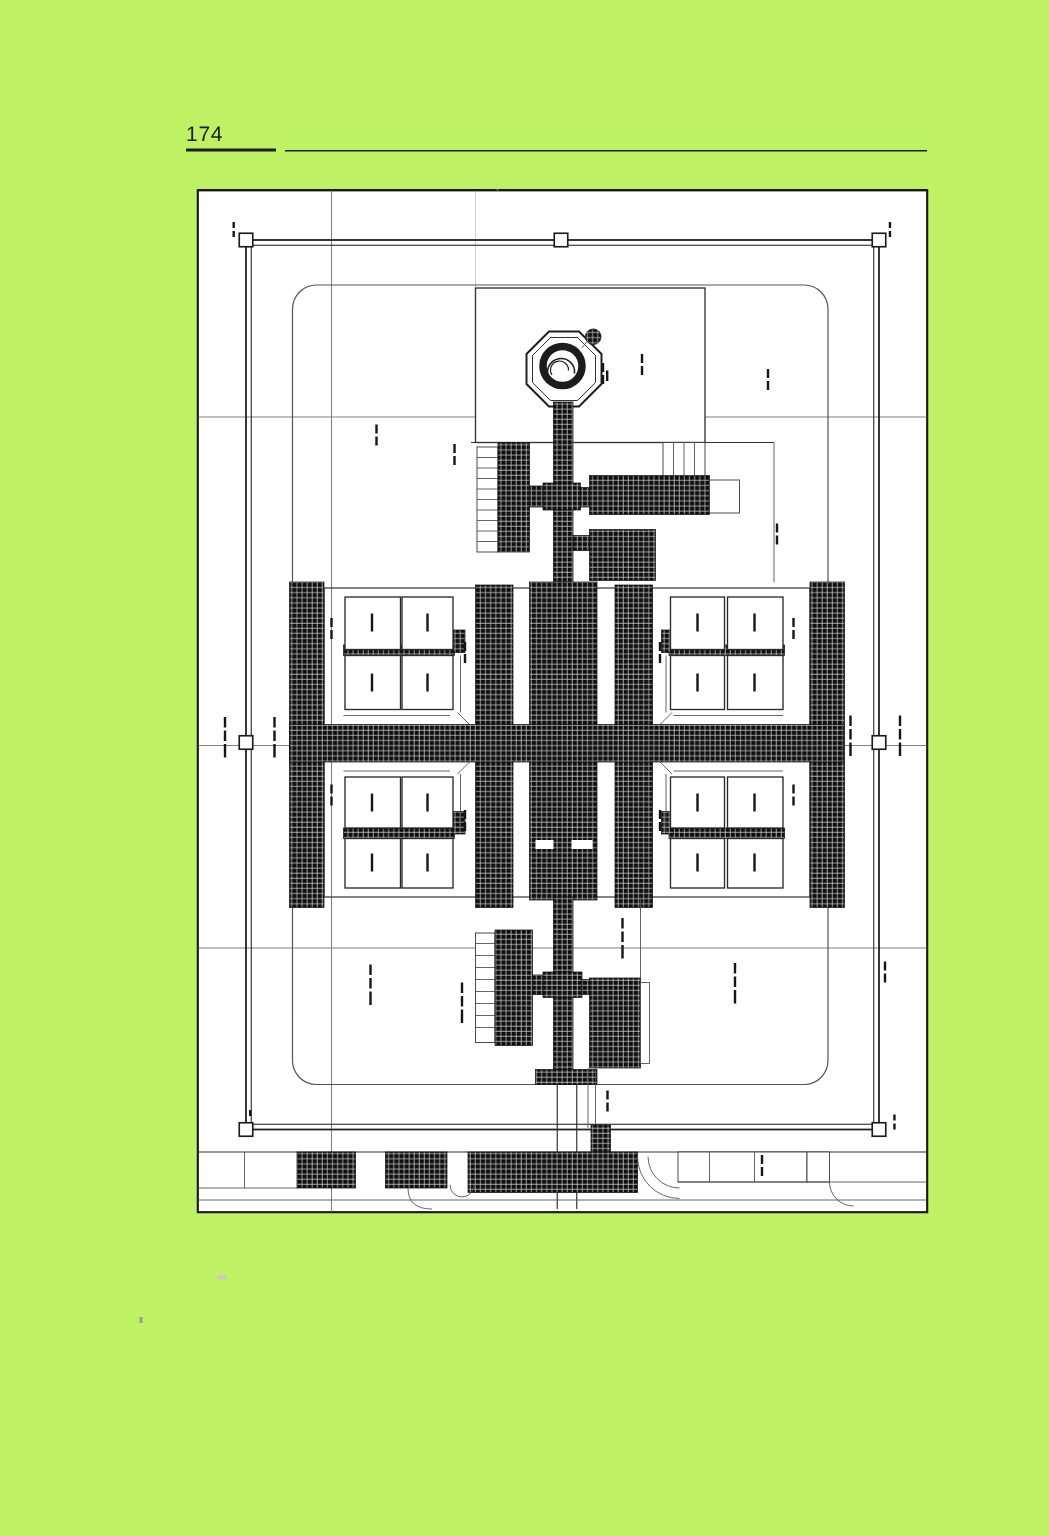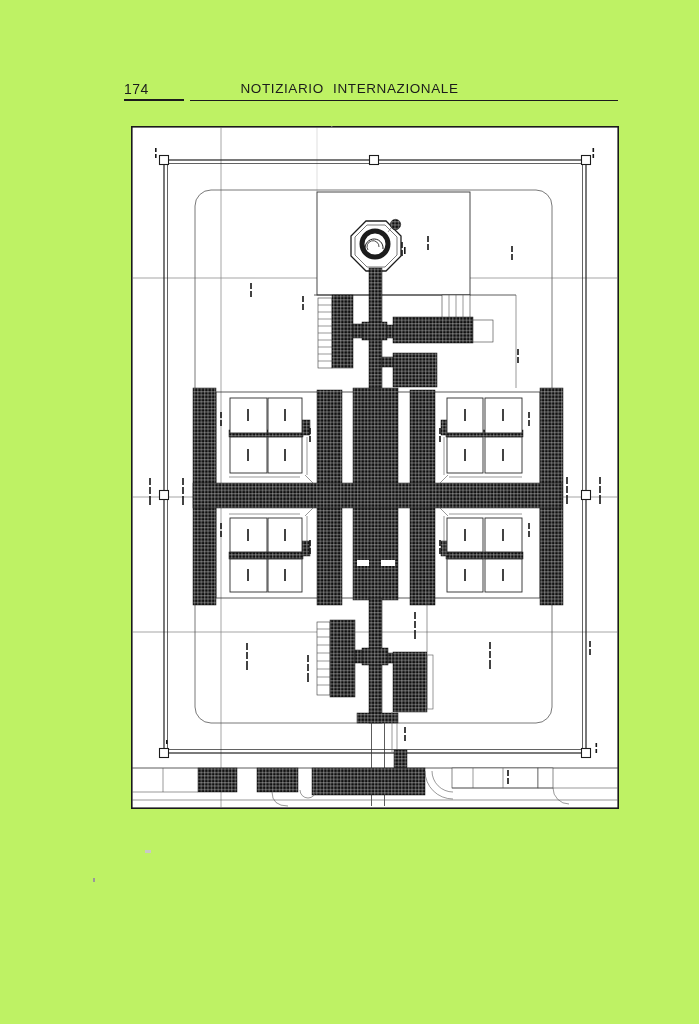--- a/index.html
+++ b/index.html
@@ -23,21 +23,20 @@
   .ln-thin{stroke:#555;fill:none;stroke-width:.6;}
   .grid{stroke:#6a6a6a;fill:none;stroke-width:.7;opacity:.85;}
   .mk{fill:#161616;}
 </style>
 </head>
 <body>
 
 <div class="page">
 
   <span class="abs page-num">174</span>
-  <span class="abs header-title">NOTIZIARIO INTERNAZIONALE</span>
   <div class="abs rule rule1"></div>
   <div class="abs rule rule2"></div>
 
   <figure class="abs fig-frame" style="margin:0">
     <svg width="488" height="683" viewBox="131 126 488 683" role="img" aria-label="Architectural roof plan of a model penitentiary: walled rectangular compound with corner watch posts, central octagonal tower, cruciform hatched corridors and four quadrants of cell blocks, entrance strip at bottom">
       <defs>
         <pattern id="xh" width="3.4" height="3.4" patternUnits="userSpaceOnUse">
           <rect width="3.4" height="3.4" fill="#0f0f0f"></rect>
           <path d="M0,0.7 H3.4 M0.7,0 V3.4" stroke="#c8c8c8" stroke-width="0.5"></path>
         </pattern>

